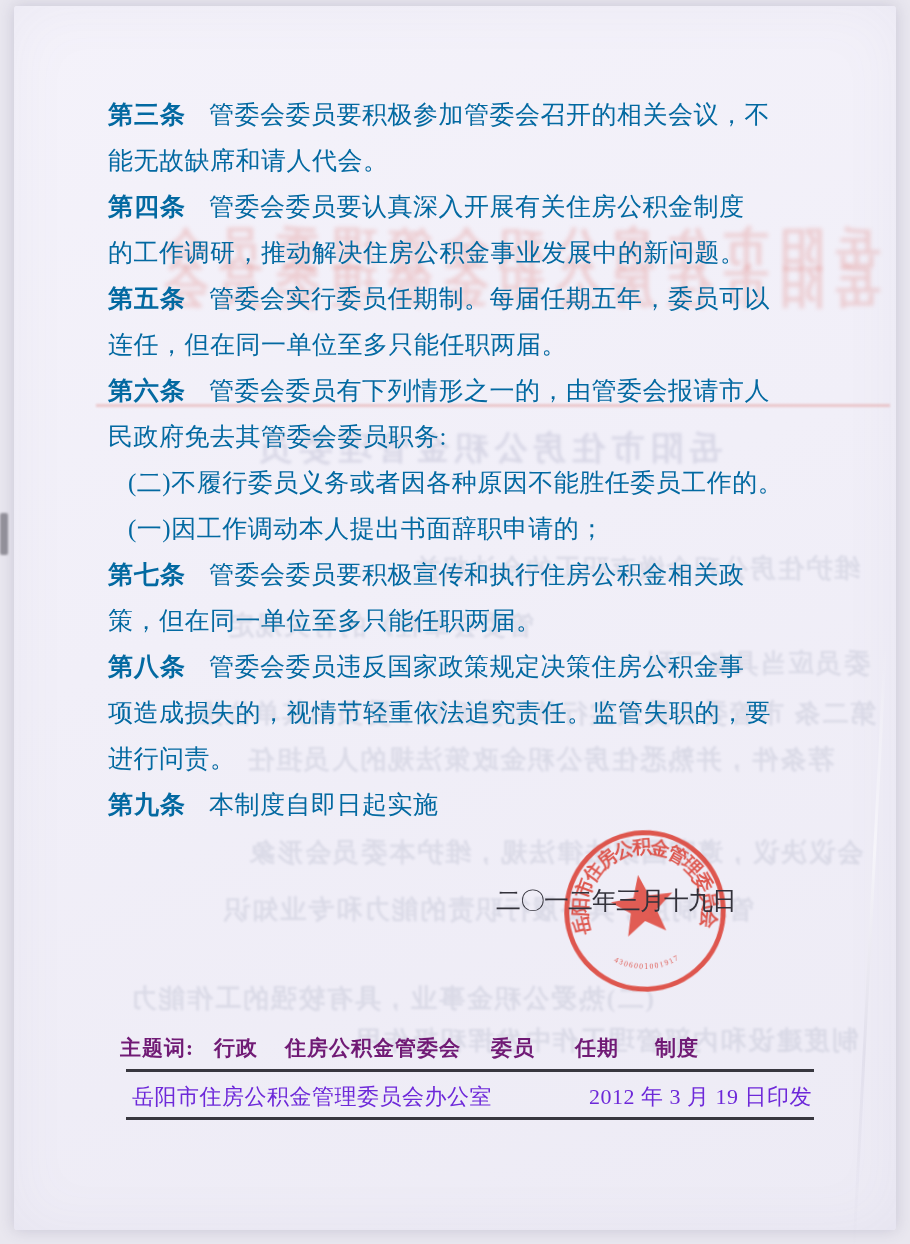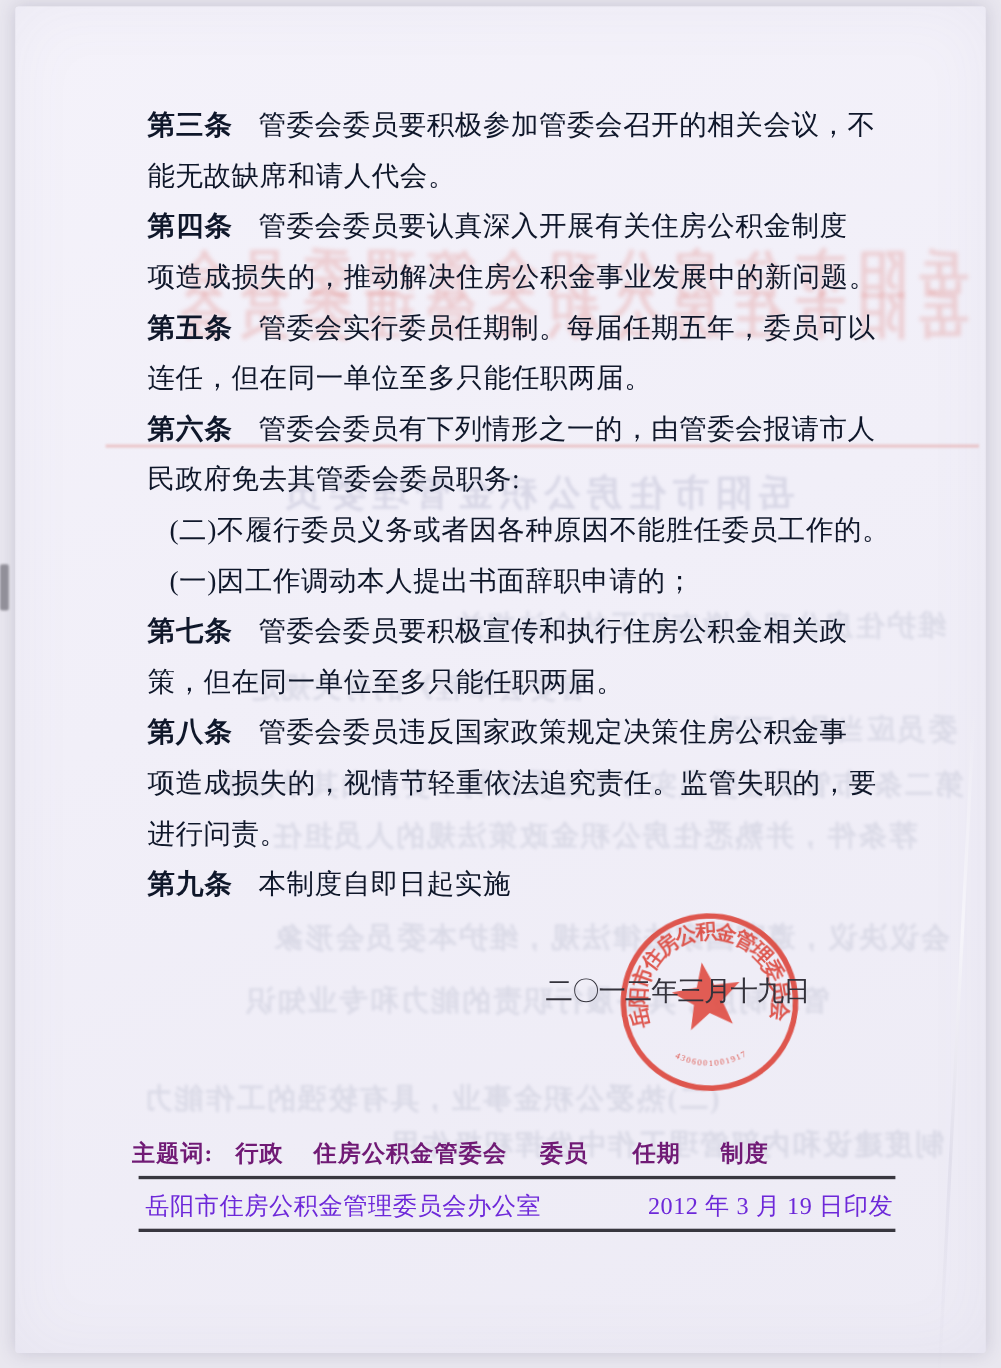--- a/index.html
+++ b/index.html
@@ -8,21 +8,21 @@
     background:#e9e7ef;
     font-family:"Liberation Serif","DejaVu Serif",serif;
   }
   .paper{
     position:absolute;left:14px;top:6px;width:882px;height:1224px;
     background:linear-gradient(160deg,#f4f2fa 0%,#f1eff8 45%,#edebf5 100%);
     box-shadow:0 0 16px rgba(70,66,110,.20), inset 0 0 60px rgba(120,115,160,.06);
     border-radius:3px;
   }
   
-  .text-block{position:absolute;left:134px;top:92px;width:700px;color:#0f172a}
+  .text-block{position:absolute;left:108px;top:92px;width:700px;color:#0369a1}
   .line{height:46px;line-height:46px;font-size:25px;letter-spacing:.5px;white-space:nowrap}
   .line .term{font-weight:bold;margin-right:23px;letter-spacing:1px}
   .line .term:empty{display:none;margin:0}
   .line.indent{padding-left:20px}
   
   .issue-date{
     position:absolute;left:496px;top:884px;font-size:25px;letter-spacing:-1px;
     color:#33323b;z-index:5;white-space:nowrap;
   }
   .seal{position:absolute;left:554px;top:820px;width:182px;height:182px;z-index:4;opacity:.88;
@@ -74,21 +74,21 @@
     <div class="ghost ghost-gray" style="left: 134px; top: 981px; width: 520px;">(二)热爱公积金事业，具有较强的工作能力</div>
     <div class="ghost ghost-gray" style="left: 208px; top: 1023px; width: 650px;">制度建设和内部管理工作中发挥积极作用</div>
   </div>
 <div class="edge-mark"></div>
 <div class="crease"></div>
 
 <div class="text-block" id="text-block">
     <div class="line"><span class="term">第三条</span><span>管委会委员要积极参加管委会召开的相关会议，不</span></div>
     <div class="line"><span>能无故缺席和请人代会。</span></div>
     <div class="line"><span class="term">第四条</span><span>管委会委员要认真深入开展有关住房公积金制度</span></div>
-    <div class="line"><span>项造成损失的，推动解决住房公积金事业发展中的新问题。</span></div>
+    <div class="line"><span>的工作调研，推动解决住房公积金事业发展中的新问题。</span></div>
     <div class="line"><span class="term">第五条</span><span>管委会实行委员任期制。每届任期五年，委员可以</span></div>
     <div class="line"><span>连任，但在同一单位至多只能任职两届。</span></div>
     <div class="line"><span class="term">第六条</span><span>管委会委员有下列情形之一的，由管委会报请市人</span></div>
     <div class="line"><span>民政府免去其管委会委员职务:</span></div>
     <div class="line indent"><span>(二)不履行委员义务或者因各种原因不能胜任委员工作的。</span></div>
     <div class="line indent"><span>(一)因工作调动本人提出书面辞职申请的；</span></div>
     <div class="line"><span class="term">第七条</span><span>管委会委员要积极宣传和执行住房公积金相关政</span></div>
     <div class="line"><span>策，但在同一单位至多只能任职两届。</span></div>
     <div class="line"><span class="term">第八条</span><span>管委会委员违反国家政策规定决策住房公积金事</span></div>
     <div class="line"><span>项造成损失的，视情节轻重依法追究责任。监管失职的，要</span></div>

